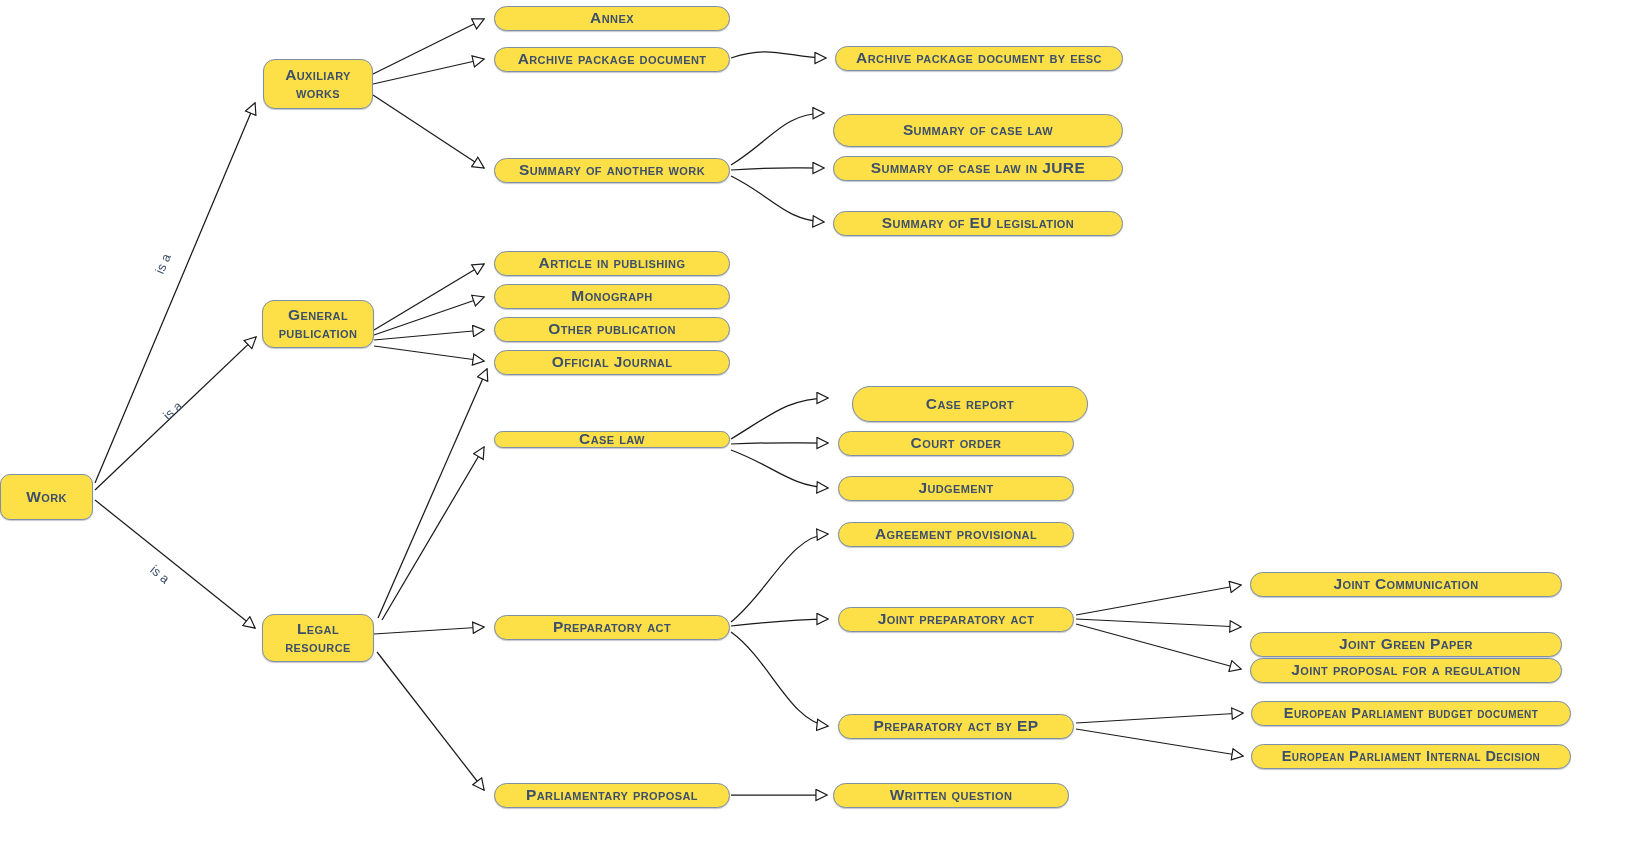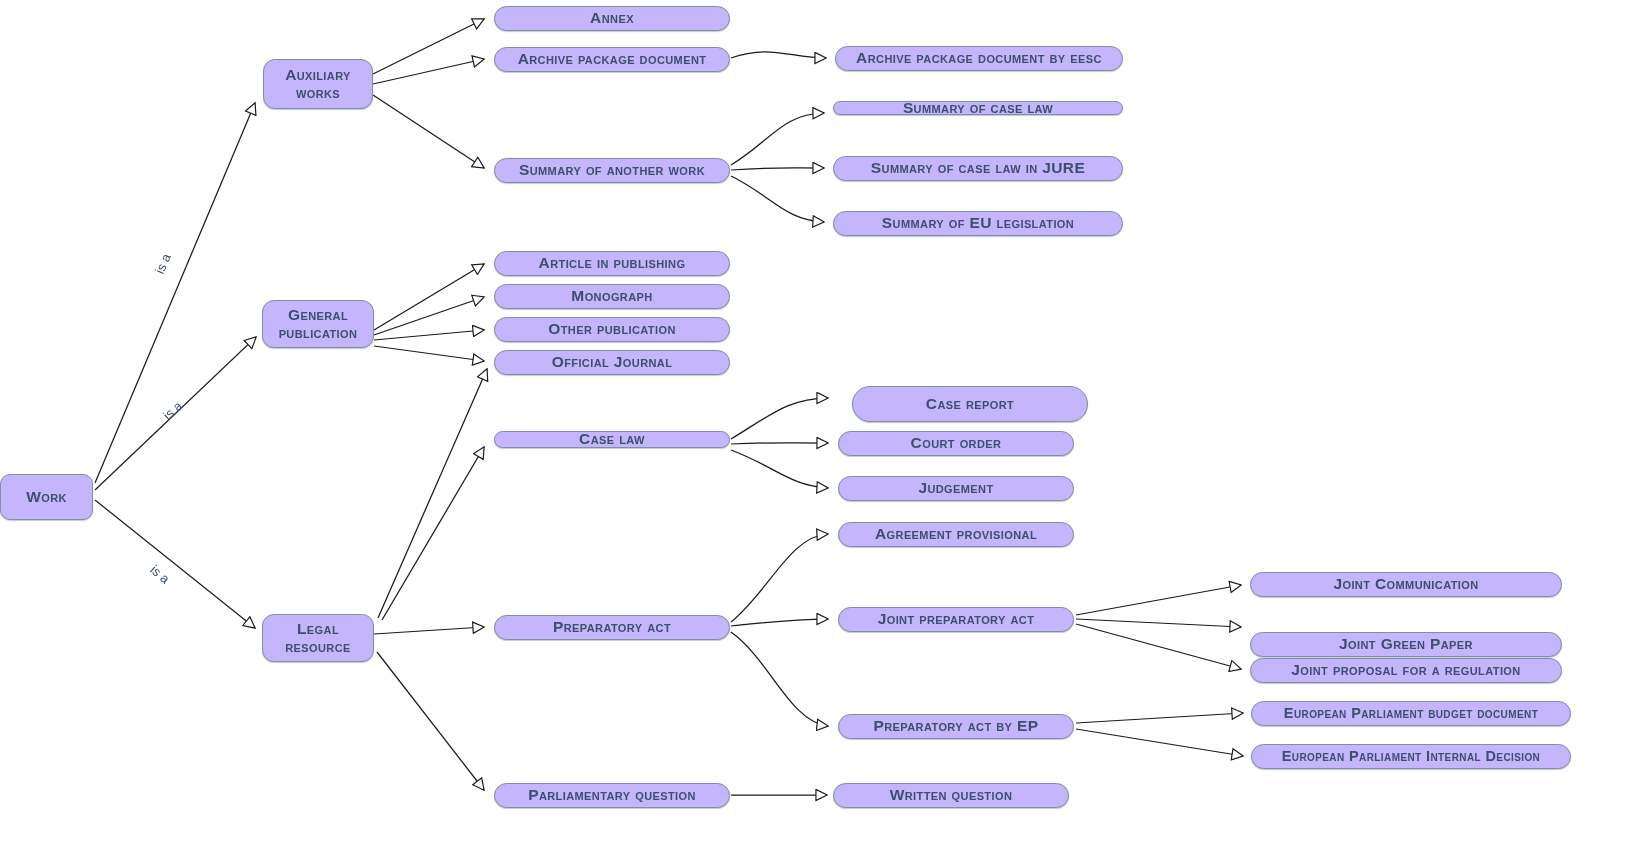--- a/index.html
+++ b/index.html
@@ -3,21 +3,21 @@
 <meta charset="utf-8">
 <style>
   html,body{margin:0;padding:0;background:#ffffff;}
   body{font-family:"Liberation Sans","DejaVu Sans",sans-serif;}
   #stage{position:relative;width:1635px;height:851px;background:#fff;overflow:hidden;}
   #edges{position:absolute;left:0;top:0;width:1635px;height:851px;pointer-events:none;}
 
   .node{
     position:absolute;
     box-sizing:border-box;
-    background:#c4b5fd;
+    background:#fde047;
     border:1.4px solid #7f8fa6;
     border-radius:999px;
     color:#3d4f6b;
     display:flex;
     align-items:center;
     justify-content:center;
     text-align:center;
     font-variant:small-caps;
     font-weight:bold;
     letter-spacing:.4px;
@@ -131,21 +131,21 @@
   </div>
 
   <div class="node" style="left:835px;top:46px;width:288px;height:25px;">
     <span>Archive package document by eesc</span>
   </div>
 
   <div class="node" style="left:494px;top:158px;width:236px;height:25px;">
     <span>Summary of another work</span>
   </div>
 
-  <div class="node" style="left:833px;top:101px;width:290px;height:14px;">
+  <div class="node" style="left:833px;top:114px;width:290px;height:33px;">
     <span>Summary of case law</span>
   </div>
 
   <div class="node" style="left:833px;top:156px;width:290px;height:25px;">
     <span>Summary of case law in JURE</span>
   </div>
 
   <div class="node" style="left:833px;top:211px;width:290px;height:25px;">
     <span>Summary of EU legislation</span>
   </div>
@@ -212,20 +212,20 @@
 
   <div class="node" style="left:1251px;top:701px;width:320px;height:25px;font-size:14.5px;">
     <span>European Parliament budget document</span>
   </div>
 
   <div class="node" style="left:1251px;top:744px;width:320px;height:25px;font-size:14.5px;">
     <span>European Parliament Internal Decision</span>
   </div>
 
   <div class="node" style="left:494px;top:783px;width:236px;height:25px;">
-    <span>Parliamentary question</span>
+    <span>Parliamentary proposal</span>
   </div>
 
   <div class="node" style="left:833px;top:783px;width:236px;height:25px;">
     <span>Written question</span>
   </div>
 
 </div>
 
 </body></html>

